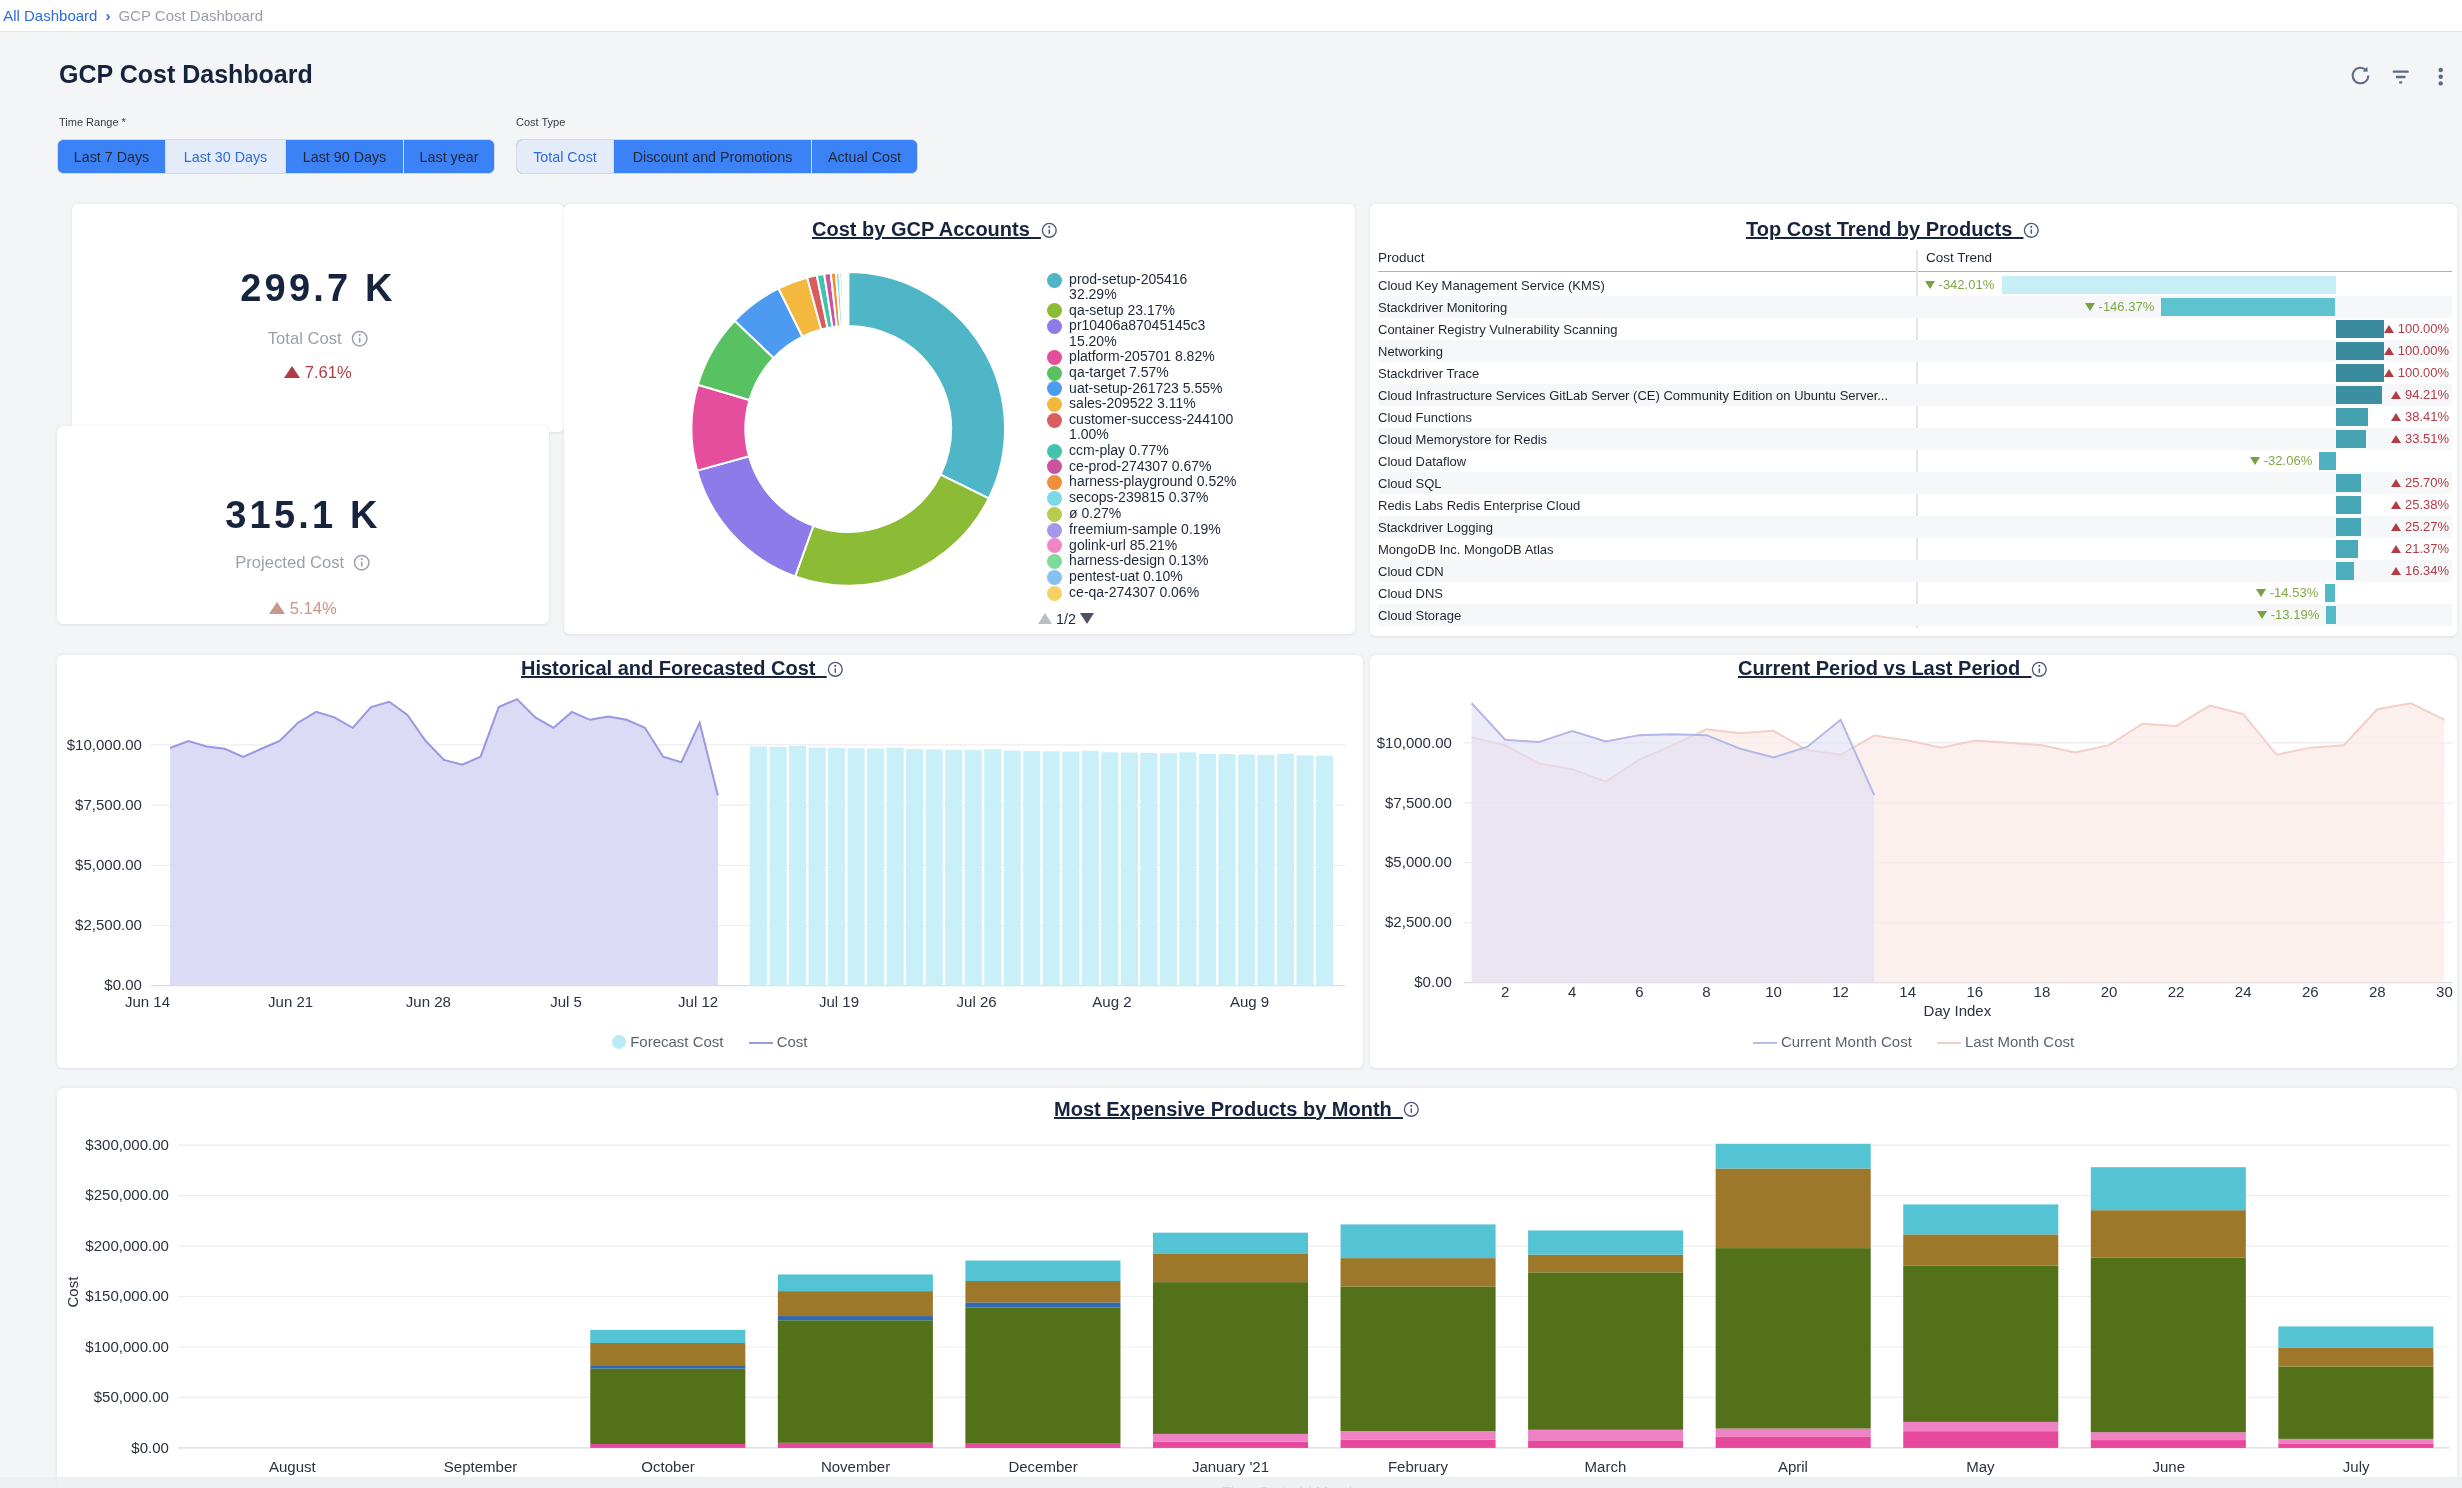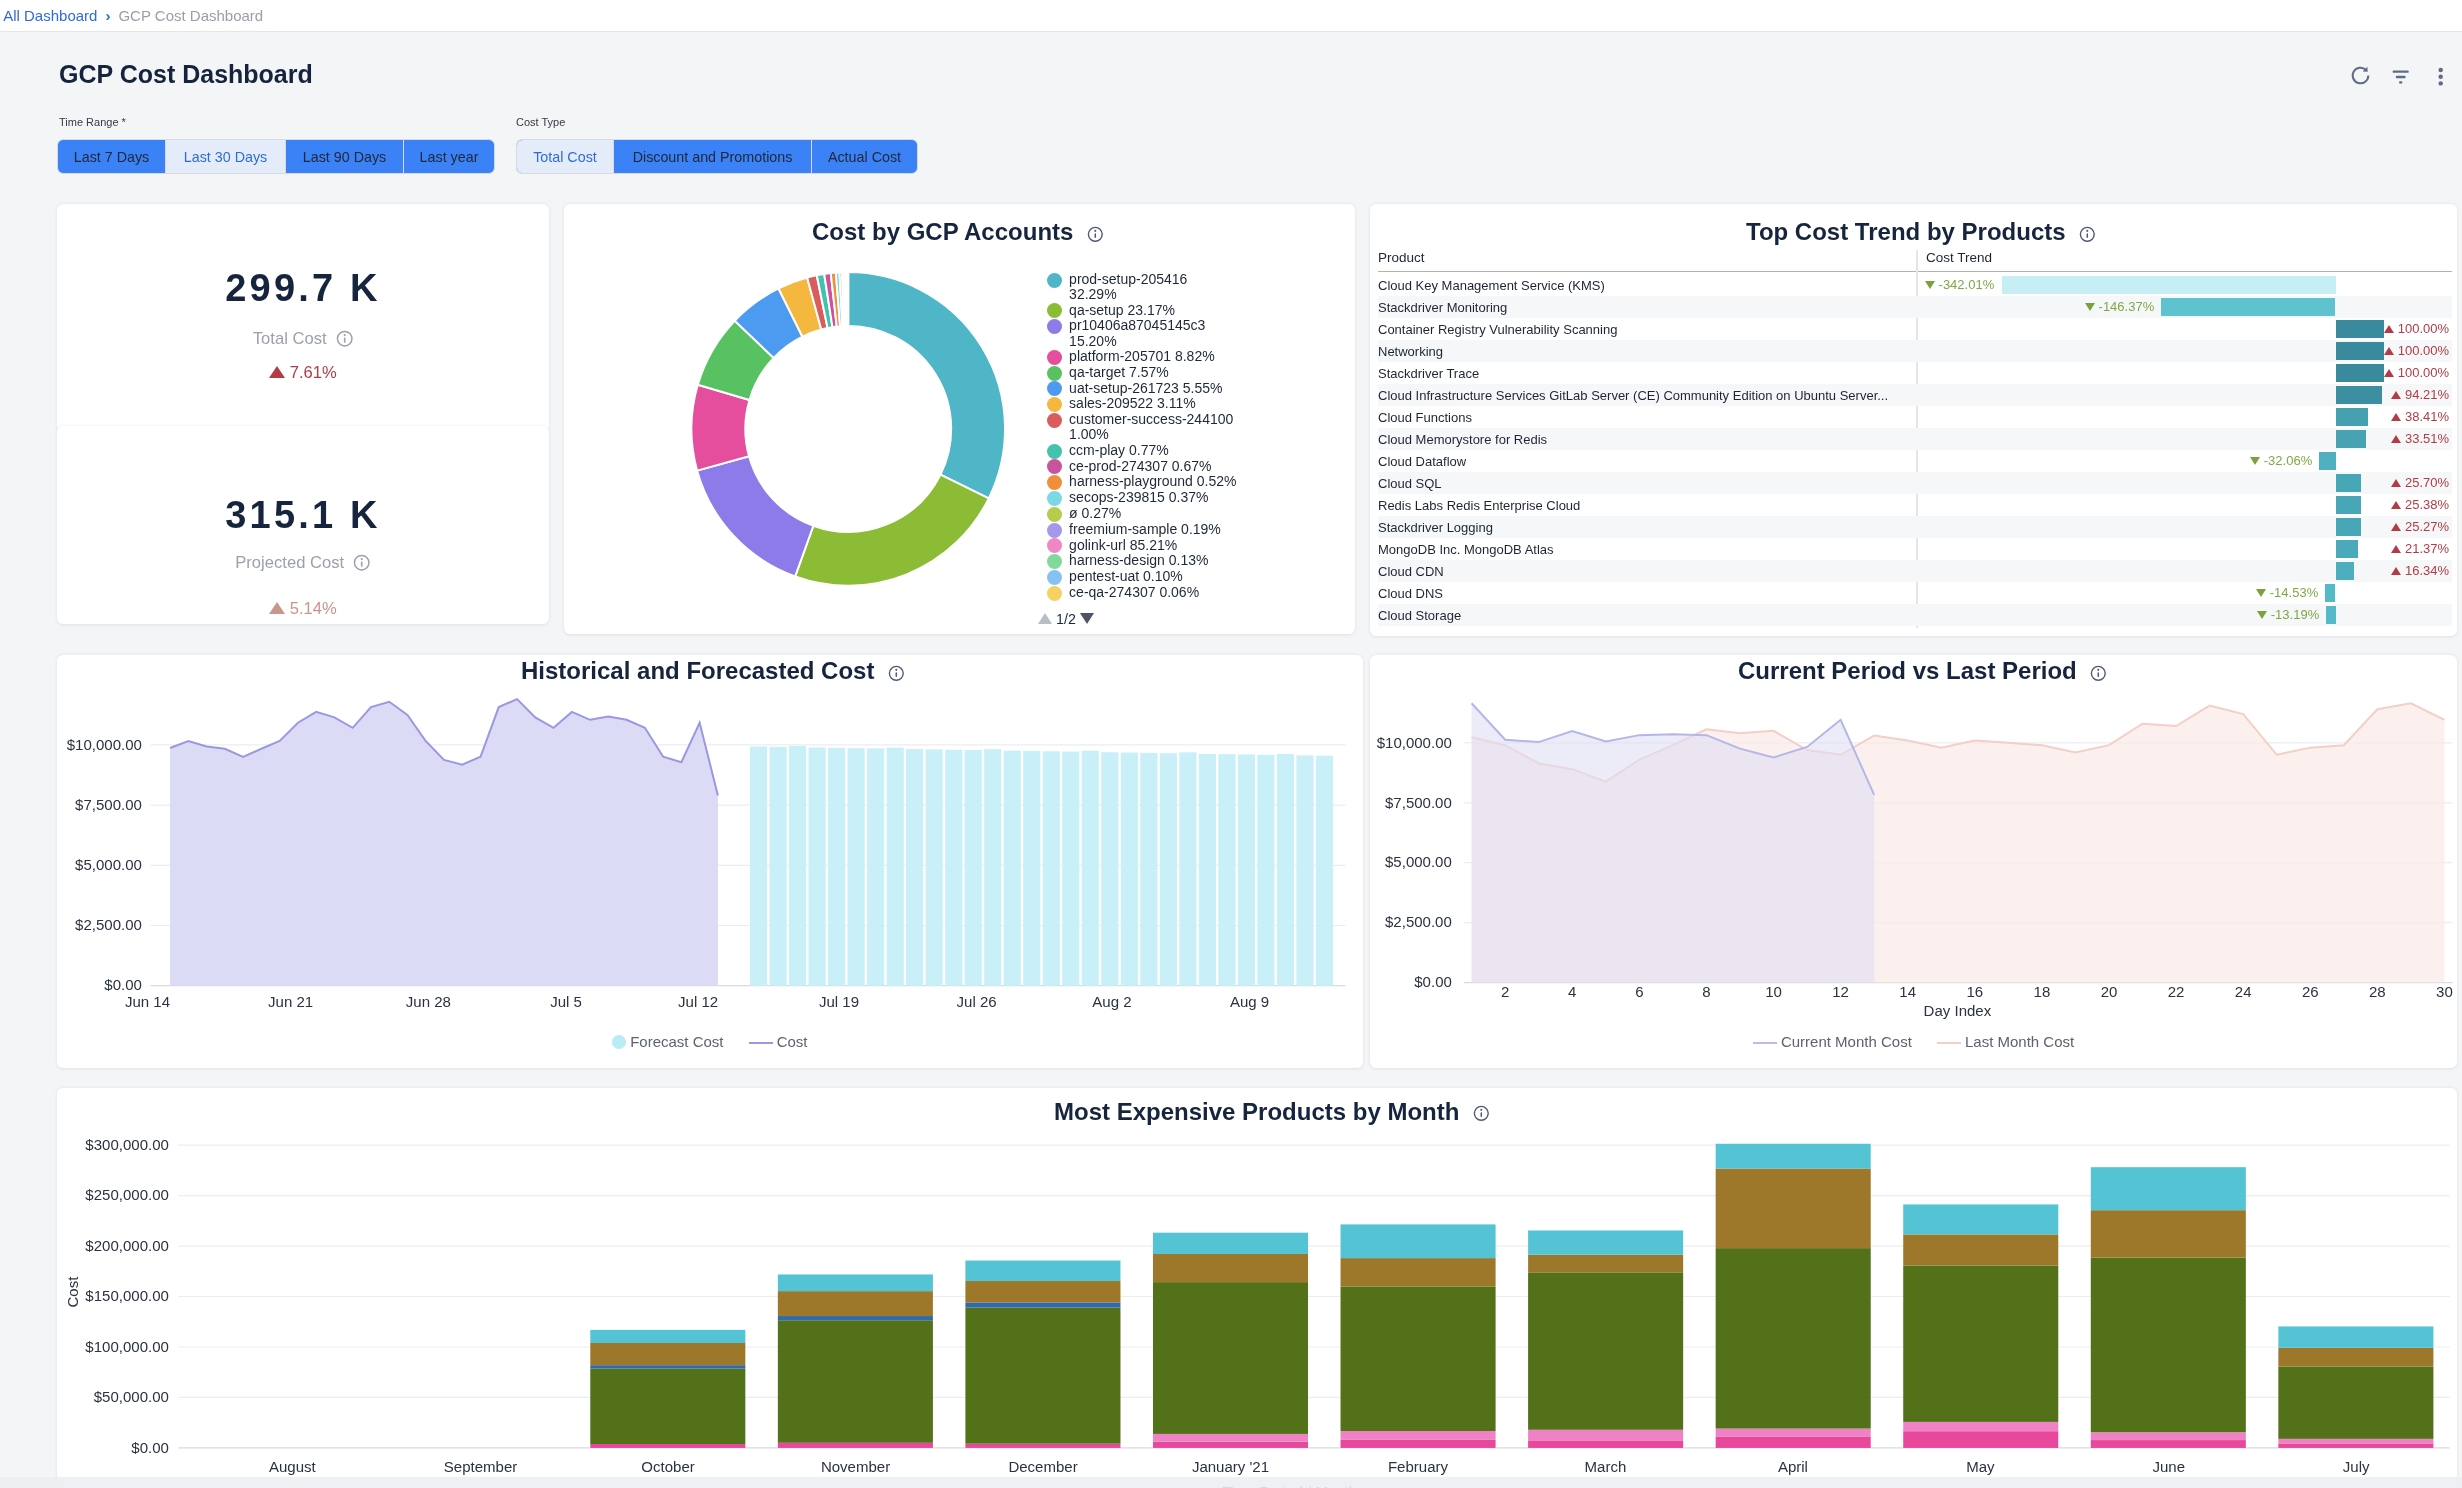--- a/index.html
+++ b/index.html
@@ -8,21 +8,21 @@
 .crumb a { color:#2e6bdb; text-decoration:none; }
 .crumb .sep { color:#2e6bdb; font-weight:700; margin:0 8px; font-size:15px; }
 .crumb .cur { color:#9a9ea8; }
 .h1 { position:absolute; left:59px; top:60px; font-size:25px; font-weight:700; color:#15233c; }
 .flabel { position:absolute; font-size:11px; color:#343a45; }
 .btngrp { position:absolute; top:139px; height:35px; background:#3b82f6; border:1.6px solid #d8dae0; border-radius:6.3px; display:flex; overflow:hidden; }
 .btn { font-size:14.3px; color:#22293a; display:flex; align-items:center; justify-content:center; border-right:1.6px solid #d8dae0; }
 .btn:last-child { border-right:none; }
 .btn.sel { background:#e4ecf9; color:#2e6bdb; }
 .card { position:absolute; background:#fff; border-radius:6.3px; box-shadow:0 0.8px 3.2px rgba(35,46,70,0.10); }
-.ctitle { position:absolute; font-size:24px; font-weight:700; color:#16243e; white-space:nowrap; }
+.ctitle { position:absolute; font-size:20px; font-weight:700; color:#16243e; white-space:nowrap;text-decoration:underline; }
 svg.inl { display:inline-block; }
 .kpin { position:absolute; width:100%; text-align:center; font-size:38px; font-weight:700; letter-spacing:3.2px; color:#16243e; }
 .kpil { position:absolute; width:100%; text-align:center; font-size:16.6px; color:#9ba0aa; }
 .kpid { position:absolute; width:100%; text-align:center; font-size:16.6px; font-weight:400; }
 .tri-up { display:inline-block; width:0; height:0; border-left:6.3px solid transparent; border-right:6.3px solid transparent; border-bottom:10.3px solid #b23c46; }
 .tri-dn { display:inline-block; width:0; height:0; border-left:6.3px solid transparent; border-right:6.3px solid transparent; border-top:10.3px solid #7aa13d; }
 .kpid .tri-up { border-left-width:8px; border-right-width:8px; border-bottom-width:12.7px; }
 .kpid.muted .tri-up { border-bottom-color:#c9968c; }
 .lgrow { display:flex; align-items:flex-start; }
 .lgdot { width:15px; height:15px; border-radius:50%; flex:none; margin-right:7.1px; margin-top:0.8px; }
@@ -70,21 +70,21 @@
 <div class="btn sel" style="width:120px;">Last 30 Days</div>
 <div class="btn" style="width:118px;">Last 90 Days</div>
 <div class="btn" style="flex:1;">Last year</div>
 </div>
 <div class="btngrp" style="left:516px; width:402px;">
 <div class="btn sel" style="width:97px;">Total Cost</div>
 <div class="btn" style="width:198px;">Discount and Promotions</div>
 <div class="btn" style="flex:1;">Actual Cost</div>
 </div>
 
-<div class="card" style="left:57px; top:204px; width:492px; height:228px;">
+<div class="card" style="left:72px; top:204px; width:492px; height:228px;">
 <div class="kpin" style="top:63px;">299.7 K</div>
 <div class="kpil" style="top:125px;">Total Cost &nbsp;<svg class="inl" width="17.4" height="17.4" viewBox="0 0 24 24" style="vertical-align:-3.2px">
         <circle cx="12" cy="12" r="10" fill="none" stroke="#9BA0AA" stroke-width="2"></circle>
         <rect x="10.9" y="10.5" width="2.2" height="7" rx="1.1" fill="#9BA0AA"></rect>
         <circle cx="12" cy="7" r="1.5" fill="#9BA0AA"></circle>
       </svg></div>
 <div class="kpid" style="top:159px; color:#b23c46;"><span class="tri-up"></span> 7.61%</div>
 </div>
 <div class="card" style="left:57px; top:426px; width:492px; height:198px;">
 <div class="kpin" style="top:68px;">315.1 K</div>

